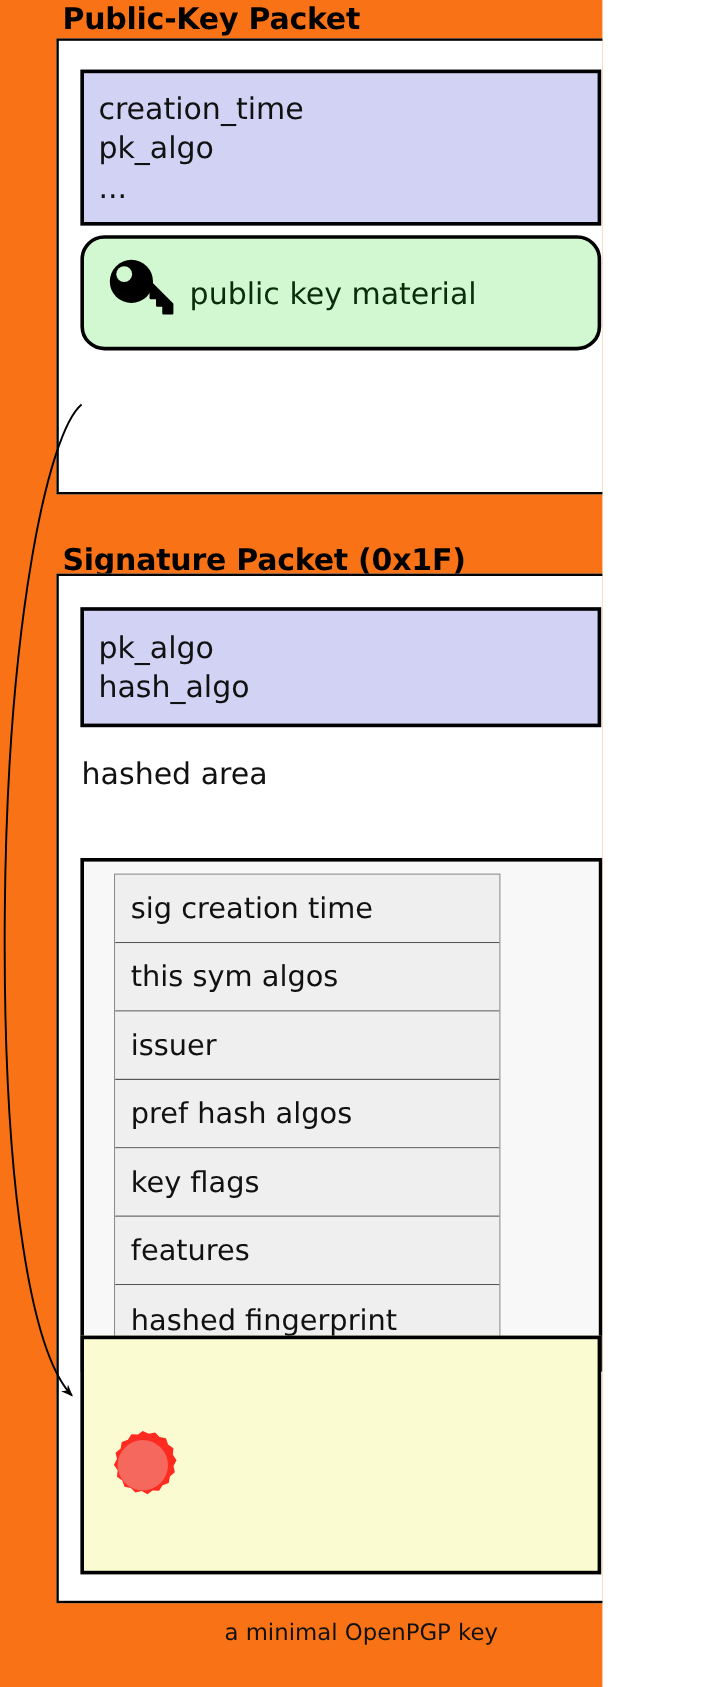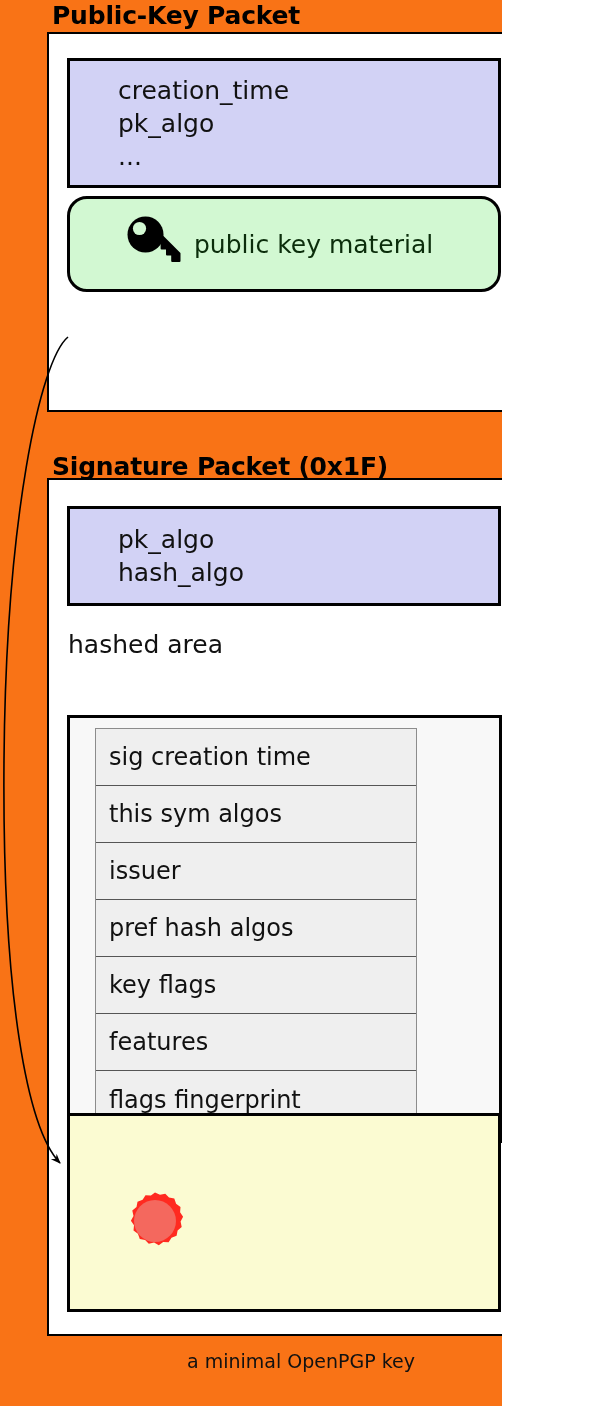--- a/index.html
+++ b/index.html
@@ -42,21 +42,20 @@
   #packet-public { left: 47px; top: 32px; width: 497px; height: 380px; }
   #packet-signature { left: 47px; top: 478px; width: 497px; height: 858px; }
 
   
   .field-box {
     position: absolute;
     border: 3px solid #000000;
     box-sizing: border-box;
     display: flex;
     align-items: center;
-    padding-left: 36px;
   }
   .field-box .lines {
     padding-left: 12px;
     font-size: 25px;
     line-height: 33px;
     color: #111111;
   }
   .field-box .lines div { white-space: nowrap; }
 
   #box-pk-header {
@@ -208,21 +207,21 @@
   <div id="hashed-area-label">hashed area</div>
 
   <div id="hashed-area-box">
     <div id="subpacket-list">
       <div class="subpacket-row">sig creation time</div>
       <div class="subpacket-row">this sym algos</div>
       <div class="subpacket-row">issuer</div>
       <div class="subpacket-row">pref hash algos</div>
       <div class="subpacket-row">key flags</div>
       <div class="subpacket-row">features</div>
-      <div class="subpacket-row">flags fingerprint</div>
+      <div class="subpacket-row">hashed fingerprint</div>
     </div>
   </div>
 
   <div class="field-box" id="box-signature">
     <div class="icon-row">
       <span class="icon-slot">
         <svg width="62" height="62" viewBox="0 0 62 62" aria-hidden="true">
           <path d="M31 2.5 l5.0 2.3 5.3 -1.1 3.7 3.9 5.3 1.0 1.8 5.1 4.4 3.2 -0.4 5.4
                    3.0 4.5 -2.5 4.8 1.1 5.3 -4.1 3.6 -1.0 5.3 -5.1 1.9 -2.9 4.6 -5.4 -0.3
                    -4.4 3.2 -4.7 -2.6 -5.3 1.2 -3.7 -3.9 -5.3 -1.0 -1.9 -5.1 -4.4 -3.2

